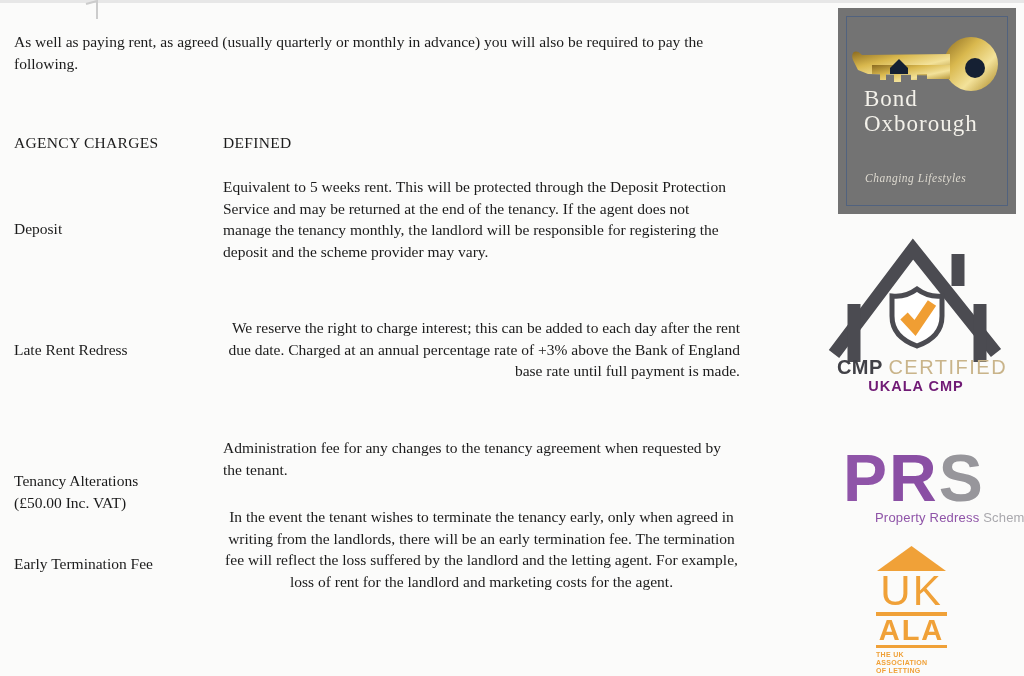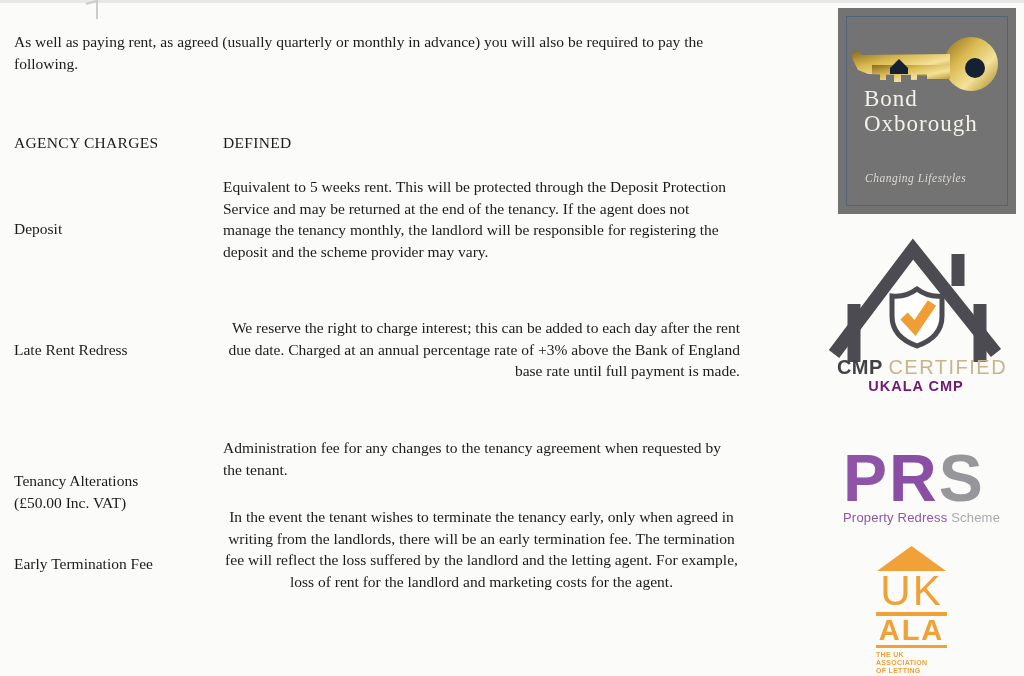--- a/index.html
+++ b/index.html
@@ -37,21 +37,21 @@
   .cert-word{color:#c9b48a;font-weight:400;letter-spacing:1.5px;}
   .cmp-sub{position:absolute;left:826px;top:378px;width:180px;text-align:center;color:#701a75;
     font-family:"Liberation Sans",sans-serif;font-size:14.5px;font-weight:700;letter-spacing:1px;}
   
   .prs{position:absolute;left:843px;top:432px;width:150px;font-family:"Liberation Sans",sans-serif;}
   .prs-letters{font-size:66px;line-height:60px;font-weight:700;letter-spacing:2px;margin-top:16px;}
   .prs-p,.prs-r{color:#8f54a8;}
   .prs-r{color:#8a4fa4;}
   .prs-s{color:#97969b;}
   .prs-caption{margin-top:2px;font-size:13px;letter-spacing:.2px;white-space:nowrap;}
-  .prs-cap-purple{color:#8f54a8;}
+  .prs-cap-purple{color:#8f54a8;margin-left:32px;}
   .prs-cap-gray{color:#a9a8ad;}
   
   .ukala{position:absolute;left:876px;top:546px;width:71px;font-family:"Liberation Sans",sans-serif;color:#f0a138;}
   .ukala-roof{width:69px;height:25px;margin:0 auto;background:#f0a138;
     clip-path:polygon(50% 0,100% 100%,0 100%);}
   .ukala-uk{font-size:42px;line-height:40px;font-weight:400;letter-spacing:2px;text-align:center;}
   .ukala-bar{height:3.5px;background:#f0a138;margin:1px 0;}
   .ukala-ala{font-size:29px;line-height:27px;font-weight:700;letter-spacing:2px;text-align:center;}
   .ukala-caption{margin-top:3px;font-size:7px;line-height:8px;font-weight:700;letter-spacing:.3px;}
 </style>

